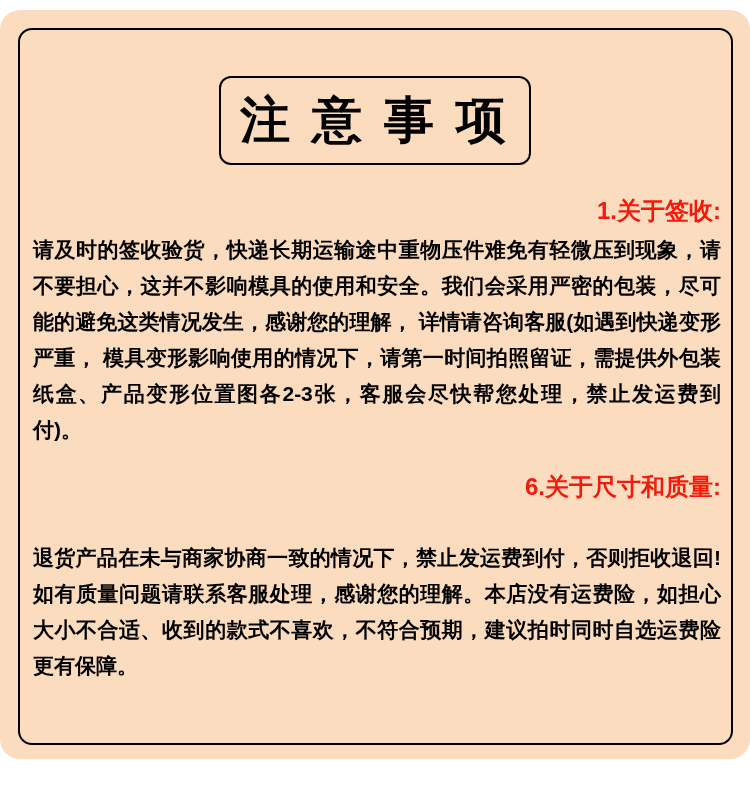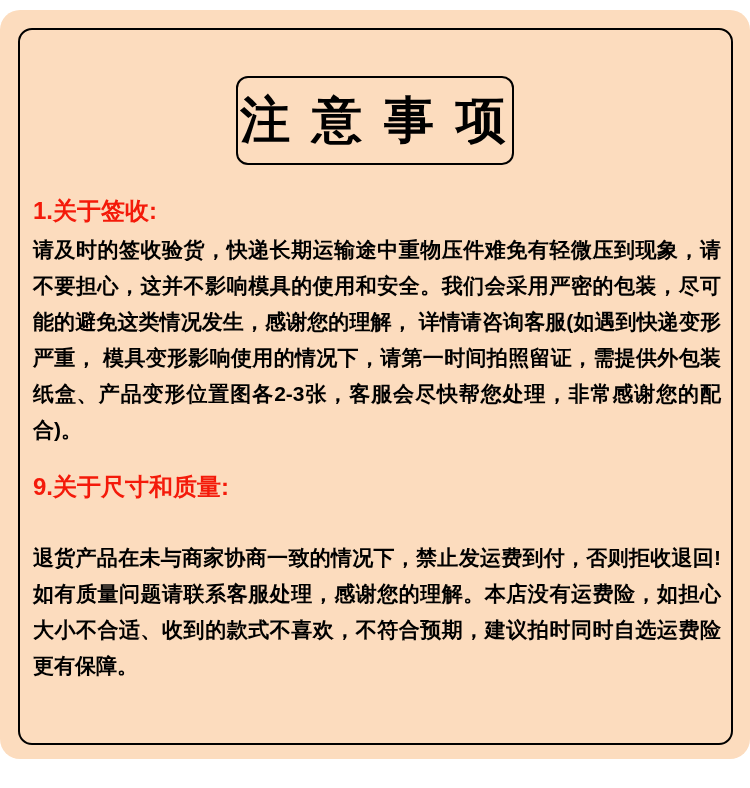--- a/index.html
+++ b/index.html
@@ -34,21 +34,21 @@
       top: 18px;
       bottom: 14px;
       border: 2px solid var(--line, #000000);
       border-radius: 14px;
     }
     .title-box {
       position: absolute;
       top: 66px;
       left: 50%;
       transform: translateX(-50%);
-      width: 278px;
+      width: 312px;
       height: 89px;
       border: 2px solid var(--line, #000000);
       border-radius: 12px;
       display: flex;
       align-items: center;
       justify-content: center;
       font-size: 50px;
       font-weight: bold;
       letter-spacing: 4px;
       color: var(--text, #000000);
@@ -61,20 +61,21 @@
       width: 688px;
     }
     .section { margin: 0 0 24px 0; }
     .section.gap-lg { margin-bottom: 0; }
     .section-heading {
       margin: 0 0 6px 0;
       font-size: 24px;
       line-height: 30px;
       font-weight: bold;
       color: var(--accent, #f41a0a);
+      text-align: right;
     }
     .section-2 { margin-bottom: 38px; }
     .section-body {
       margin: 0;
       font-size: 21px;
       line-height: 36px;
       font-weight: bold;
       color: var(--text, #000000);
       text-align: justify;
     }
@@ -87,25 +88,25 @@
     <div class="inner-border"></div>
 
     <div class="title-box">
       <span>注 意 事 项</span>
     </div>
 
     <div class="content">
 
       <div class="section">
         <h2 class="section-heading">1.关于签收:</h2>
-        <p class="section-body">请及时的签收验货，快递长期运输途中重物压件难免有轻微压到现象，请不要担心，这并不影响模具的使用和安全。我们会采用严密的包装，尽可能的避免这类情况发生，感谢您的理解， 详情请咨询客服(如遇到快递变形严重， 模具变形影响使用的情况下，请第一时间拍照留证，需提供外包装纸盒、产品变形位置图各2-3张，客服会尽快帮您处理，非常感谢您的配合)。</p>
+        <p class="section-body">请及时的签收验货，快递长期运输途中重物压件难免有轻微压到现象，请不要担心，这并不影响模具的使用和安全。我们会采用严密的包装，尽可能的避免这类情况发生，感谢您的理解， 详情请咨询客服(如遇到快递变形严重， 模具变形影响使用的情况下，请第一时间拍照留证，需提供外包装纸盒、产品变形位置图各2-3张，客服会尽快帮您处理，禁止发运费到付)。</p>
       </div>
 
       <div class="section section-2">
-        <h2 class="section-heading">9.关于尺寸和质量:</h2>
+        <h2 class="section-heading">6.关于尺寸和质量:</h2>
       </div>
 
       <div class="section gap-lg">
         <p class="section-body">退货产品在未与商家协商一致的情况下，禁止发运费到付，否则拒收退回!如有质量问题请联系客服处理，感谢您的理解。本店没有运费险，如担心大小不合适、收到的款式不喜欢，不符合预期，建议拍时同时自选运费险更有保障。</p>
       </div>
 
     </div>
   </div>
 </div>
 

